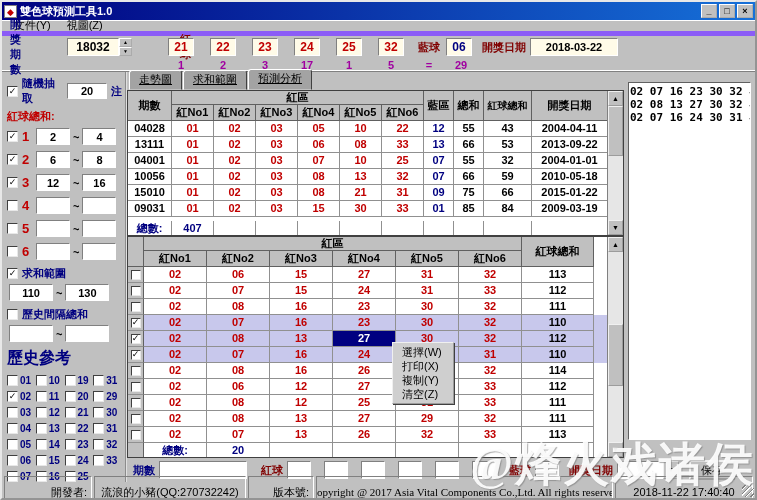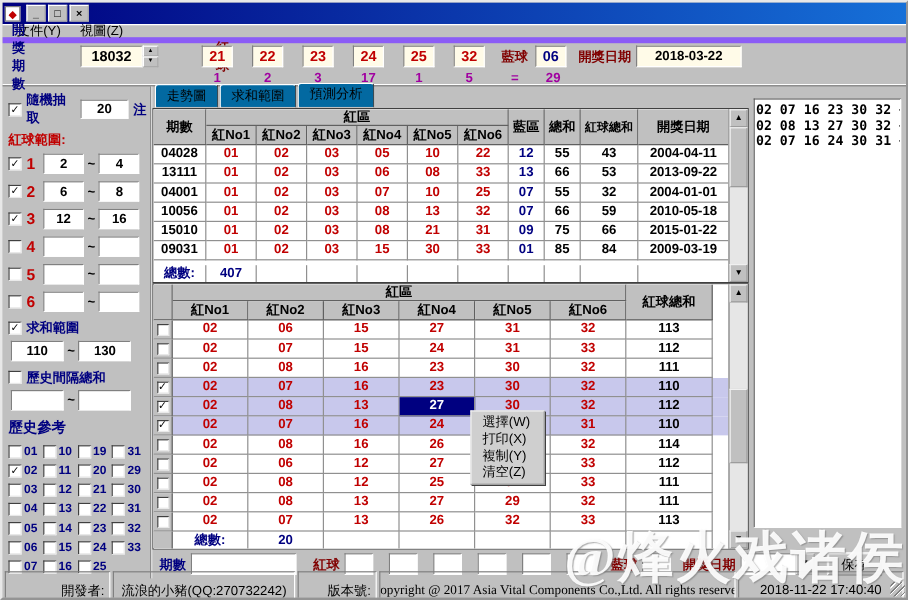--- a/index.html
+++ b/index.html
@@ -66,31 +66,31 @@
   .rand-input { width:40px; height:16px; border:1px solid; border-color:#808080 #fff #fff #808080;
     background:#fff; font:bold 11px "Liberation Sans",sans-serif; text-align:center; margin:0 4px; }
   .red-bold { color:#c00000; font-weight:bold; }
   .range-row { display:flex; align-items:center; margin-bottom:6px; }
   .range-no { color:#c00000; font-weight:bold; font-size:13px; width:12px; margin:0 2px 0 4px; }
   .mini-input { width:34px; height:17px; border:1px solid; border-color:#808080 #fff #fff #808080;
     background:#fff; font:bold 11px "Liberation Sans",sans-serif; text-align:center; }
   .tilde { margin:0 3px; font-weight:bold; }
   .sum-inputs { display:flex; align-items:center; margin:2px 0 6px 2px; }
   .sum-inputs .mini-input { width:44px; }
-  .hist-label { color:#000080; font-weight:bold; font-size:12px; margin:4px 0 3px 0; }
+  .hist-label { color:#000080; font-weight:bold; font-size:16px; margin:4px 0 3px 0; }
   .hist-grid { display:flex; }
   .hist-col { display:flex; flex-direction:column; width:29px; }
   .hist-item { display:flex; align-items:center; height:16px; }
   .hist-item .cb { margin-right:2px; }
   .hist-num { color:#000080; font-weight:bold; font-size:10px; }
 
   
   .tabs { height:18px; display:flex; align-items:flex-end; padding-left:2px; }
-  .tab { background:#0369a1; border:1px solid; border-color:#fff #404040 #c0c0c0 #fff;
-    border-radius:3px 3px 0 0; padding:1px 9px 2px 9px; margin-right:1px; position:relative; }
+  .tab { background:#a3a3a3; border:1px solid; border-color:#fff #404040 #c0c0c0 #fff;
+    border-radius:3px 3px 0 0; padding:1px 9px 2px 9px; margin-right:1px; position:relative;text-decoration:underline; }
   .tab[data-state="active"] { padding-bottom:3px; z-index:2; font-weight:normal; top:0; }
 
   
   .table-wrap { display:flex; background:#fff; border:1px solid #404040; }
   .uwrap { height:146px; }
   .lwrap { height:222px; }
   .tbl { flex:1; overflow:hidden; background:#fff; }
   .grid-row { display:grid; }
   .ucols { grid-template-columns:44px repeat(6,42px) 30px 30px 48px 76px; }
   .lcols { grid-template-columns:16px repeat(6,63px) 72px; }
@@ -164,20 +164,21 @@
     letter-spacing:2px; z-index:40; pointer-events:none; white-space:nowrap;
     font-family:"Liberation Serif","DejaVu Serif",serif; }
 </style>
 </head>
 <body>
 
 <div class="window">
 
   <div class="titlebar">
     <span class="app-icon">◆</span>
+    <span class="title-text">雙色球預測工具1.0</span>
     <span class="win-btn">_</span>
     <span class="win-btn">□</span>
     <span class="win-btn">×</span>
   </div>
 
   <div class="menubar">
 
   <span class="menu-item">文件(Y)</span>
       <span class="menu-item">視圖(Z)</span>
     </div>
@@ -260,21 +261,21 @@
 
     <div class="sidebar">
       <div class="side-row">
         <span class="cb">
             <i>✓</i>
           </span>
         <span class="lbl-navy">隨機抽取</span>
         <input class="rand-input" readonly="" value="20" style="">
         <span class="lbl-navy">注</span>
       </div>
-      <div class="red-bold" style="margin-bottom:4px;">紅球範圍:</div>
+      <div class="red-bold" style="margin-bottom:4px;">紅球總和:</div>
 
       <div>
 
           <div class="range-row">
             <span class="cb">
               <i>✓</i>
             </span>
             <span class="range-no">1</span>
             <input class="mini-input" readonly="" value="2" style="">
             <span class="tilde">~</span>

